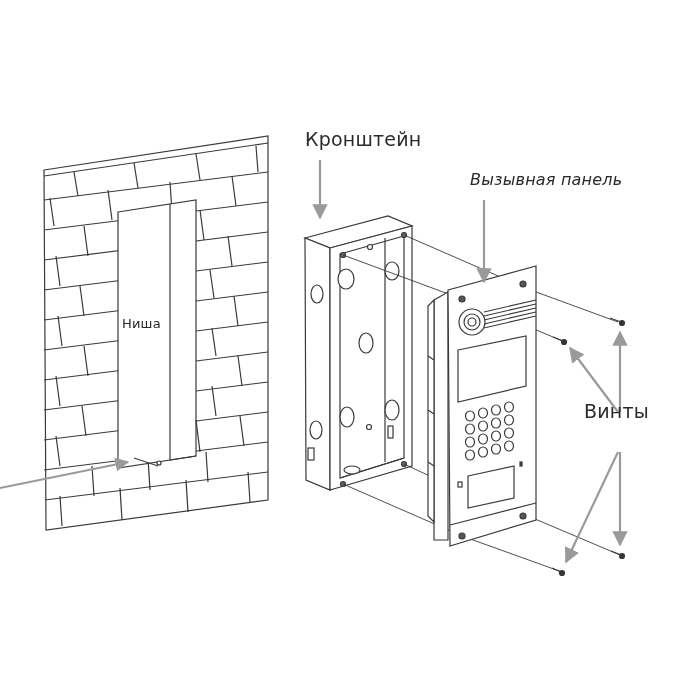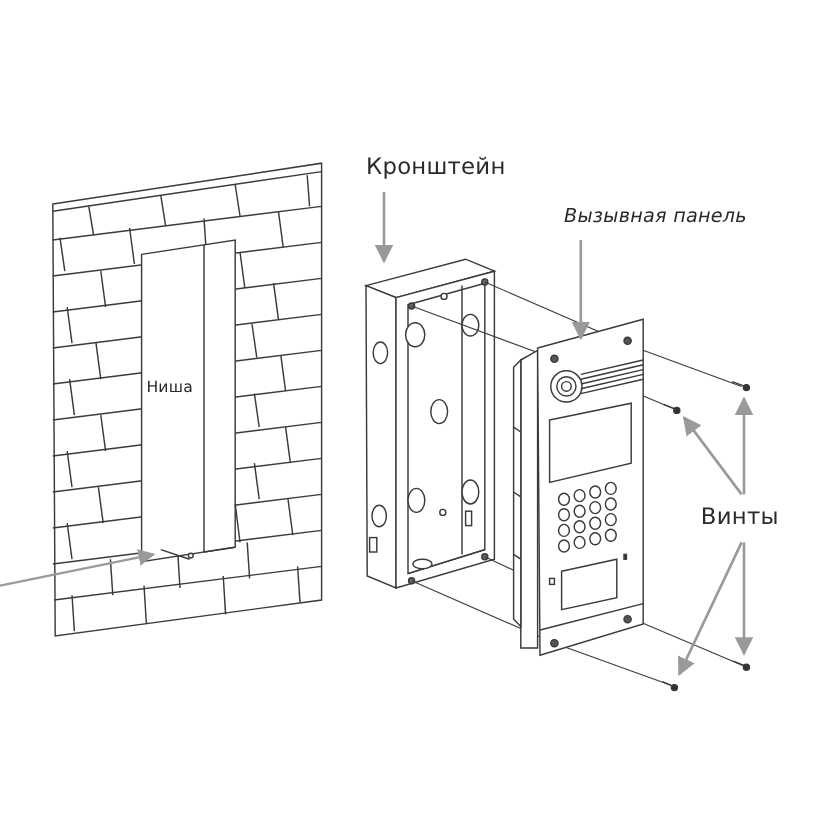--- a/index.html
+++ b/index.html
@@ -2,21 +2,21 @@
 <html><head>
   <meta charset="utf-8">
   <style>
     html, body { margin: 0; padding: 0; background: #ffffff; }
     body { width: 700px; height: 700px; overflow: hidden; position: relative; font-family: "DejaVu Sans", "Liberation Sans", sans-serif; }
     #stage { position: absolute; left: 0; top: 0; width: 680px; height: 700px; }
     svg { position: absolute; left: 0; top: 0; }
     .label { position: absolute; color: #2a2a2a; white-space: nowrap; letter-spacing: 0.2px; }
     .lbl-bracket { left: 305px; top: 128px; font-size: 19px; }
     .lbl-panel { left: 470px; top: 170px; font-size: 16px; font-style: italic; }
-    .lbl-screws { left: 584px; top: 420px; font-size: 19px; }
+    .lbl-screws { left: 584px; top: 400px; font-size: 19px; }
     .lbl-niche { left: 122px; top: 316px; font-size: 13px; }
   </style>
 </head>
 <body>
 
 <div id="stage">
   <svg width="700" height="700" viewBox="0 0 700 700">
     <defs>
       <marker id="ah" viewBox="0 0 10 10" refX="9" refY="5" markerWidth="7" markerHeight="8" orient="auto-start-reverse">
         <path d="M0,0 L10,5 L0,10 z" fill="#9a9a9a"></path>

